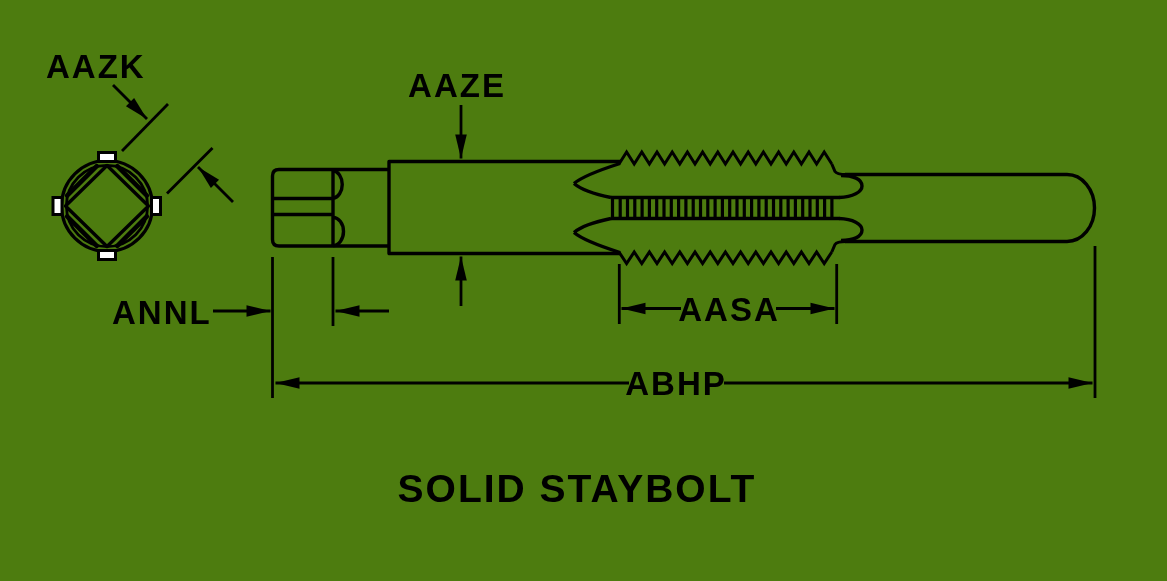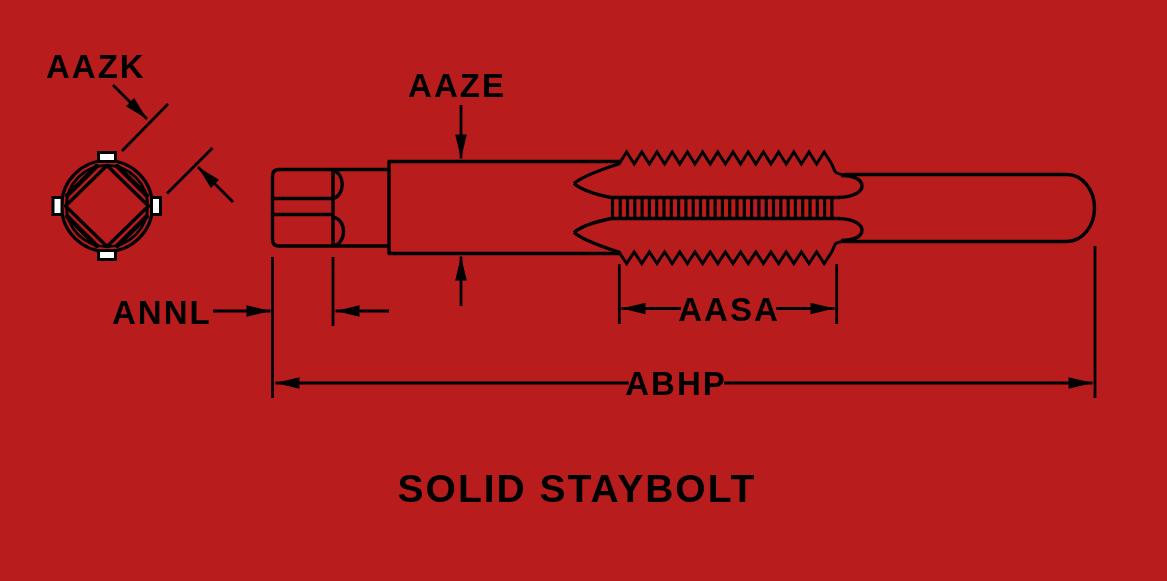--- a/index.html
+++ b/index.html
@@ -1,16 +1,16 @@
 <!DOCTYPE html>
 <html><head>
 <meta charset="utf-8">
 <style>
   html,body{margin:0;padding:0;background:#fff;}
-  .page{width:1167px;height:581px;background:#b91c1c;position:relative;overflow:hidden;}
+  .page{width:1167px;height:581px;background:#4d7c0f;position:relative;overflow:hidden;}
   svg{display:block;}
   .ln{stroke:#000;fill:none;stroke-width:3.4px;stroke-linecap:butt;stroke-linejoin:round;}
   .thin{stroke:#000;fill:none;stroke-width:2.8px;}
   .chord{stroke:#000;fill:none;stroke-width:4.6px;stroke-linecap:round;}
   .tab{stroke:#000;fill:#fff;stroke-width:3px;}
   .hatch{stroke:#000;fill:none;stroke-width:3.2px;}
   .zig{stroke:#000;fill:none;stroke-width:3px;stroke-linejoin:miter;}
   .arrowhead{fill:#000;stroke:none;}
   .lbl{font-family:"Liberation Sans",sans-serif;font-weight:bold;font-size:33px;fill:#000;letter-spacing:2px;}
   .title{font-family:"Liberation Sans",sans-serif;font-weight:bold;font-size:39px;fill:#000;letter-spacing:2px;}

